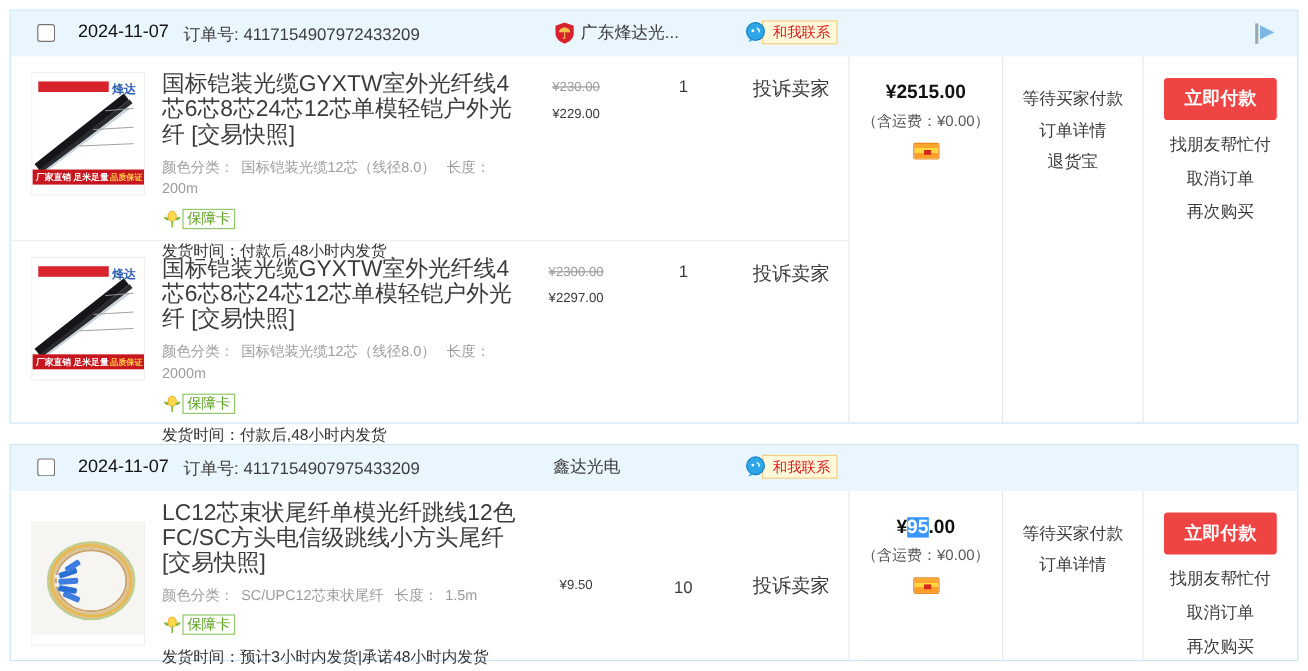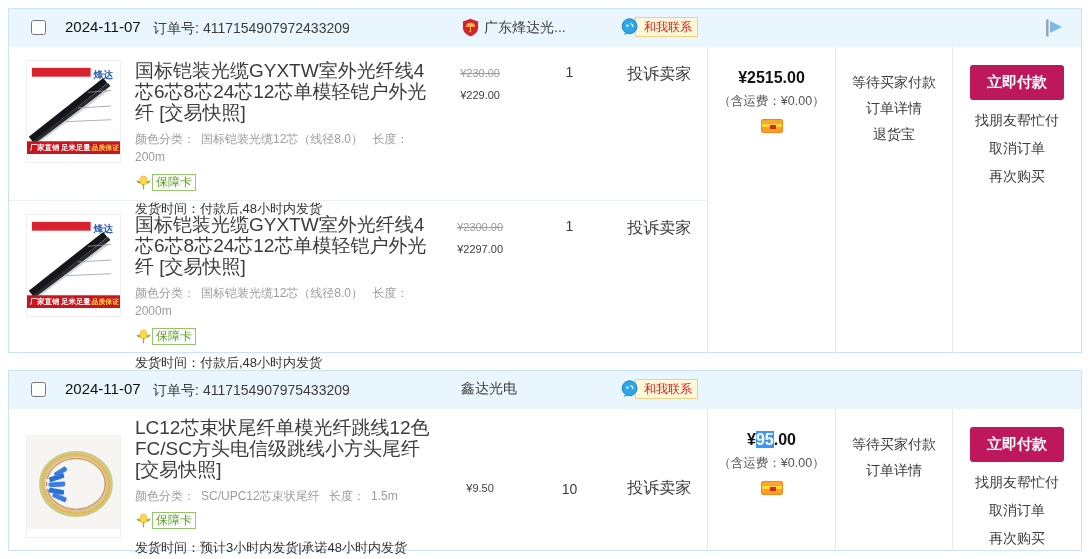--- a/index.html
+++ b/index.html
@@ -60,21 +60,21 @@
   .t-ship { margin-top:6px; font-size:12.5px; color:#555; }
   .t-card { margin:9px auto 0; width:22px; height:14px; border-radius:2px;
     background:linear-gradient(180deg,#ffa42d 0%,#ffa42d 30%,#ffd83e 30%,#ffd83e 62%,#ff9d26 62%);
     border:1px solid #e8891a; position:relative; }
   .t-card::after { content:""; position:absolute; left:8px; top:5px; width:6px; height:4px; background:#d42a1e; }
 
   .status-col .line { line-height:26px; color:#3c3c3c; }
   .status-col .link { cursor:pointer; }
 
   .actions-col { padding-top:18px; }
-  .pay-btn { display:inline-block; background:#be185d; color:#fff; font-weight:bold; font-size:15px;
+  .pay-btn { display:inline-block; background:#ef4444; color:#fff; font-weight:bold; font-size:15px;
     border:none; border-radius:3px; padding:8px 17px; cursor:pointer; margin-bottom:6px;
     font-family:inherit; }
   .actions-col .alink { line-height:28px; color:#3c3c3c; cursor:pointer; font-size:14px; }
 </style>
 </head>
 <body>
 
 <div class="page">
 
   <div class="order-card" id="card1">

